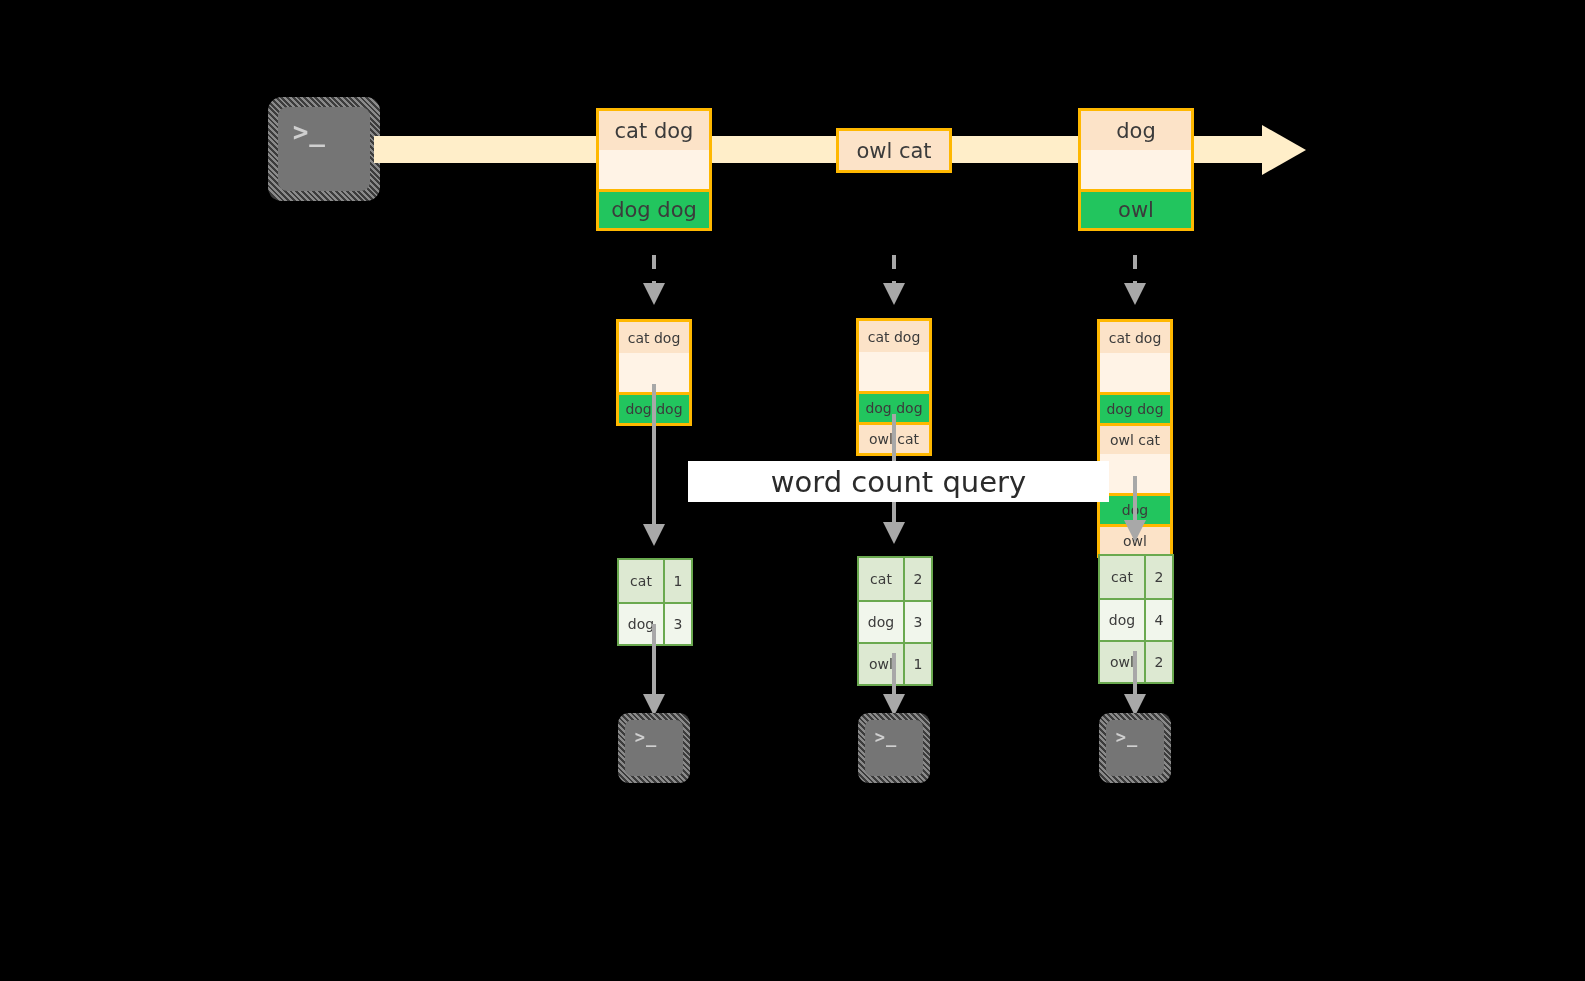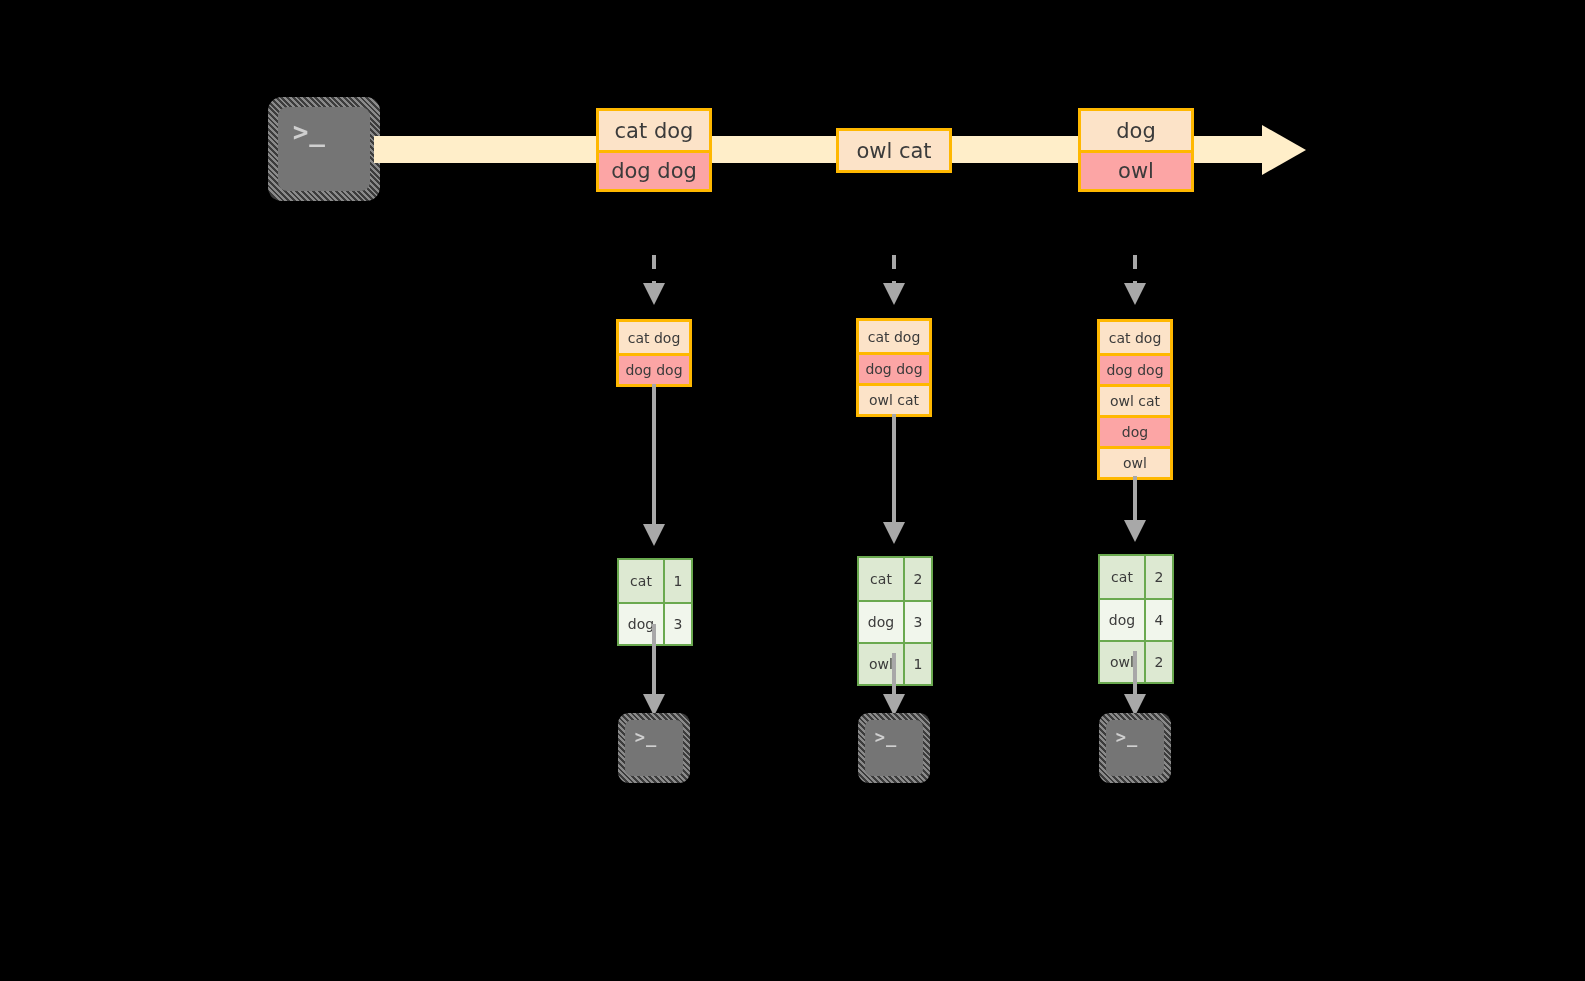--- a/index.html
+++ b/index.html
@@ -75,21 +75,21 @@
   .rec-cell {
     flex: 1 1 auto;
     display: flex;
     align-items: center;
     justify-content: center;
     color: #3b3b3b;
     white-space: nowrap;
     box-sizing: border-box;
   }
   .rec-cell.shade { background: #fce3c8; }
-  .rec-cell.plain { background: #fca5a5; }
+  .rec-cell.plain { background: #22c55e; margin-top: 39px; }
   .rec-cell + .rec-cell { border-top: 3px solid #ffb800; }
 
   .rec.large .rec-cell { font-size: 21px; height: 39px; }
   .rec.mini  .rec-cell { font-size: 14px; height: 31px; }
 
   
   .res {
     position: absolute;
     box-sizing: border-box;
     border: 2px solid #6aa94f;
@@ -285,14 +285,17 @@
 
   <div class="conn" style="left:1133px; top:651px; height:43px;"></div>
   <div class="conn-head" style="left:1124px; top:694px;"></div>
 
   <div class="term small" style="left:1099px; top:713px;">
     <div class="term-inner">
       <div class="term-glyph">&gt;_</div>
     </div>
   </div>
 
+  <div class="label-band" style="left:688px; top:461px; width:421px; height:41px;">
+    <span>word count query</span>
+  </div>
 
 </div>
 
 </body></html>

